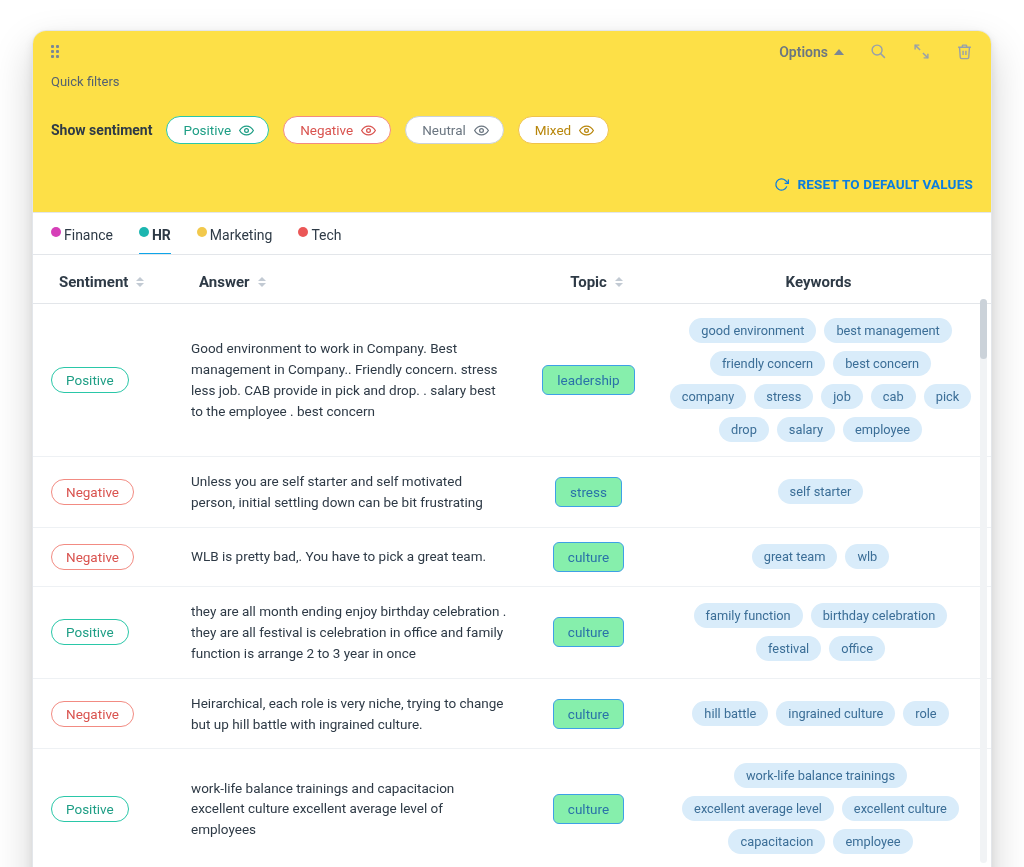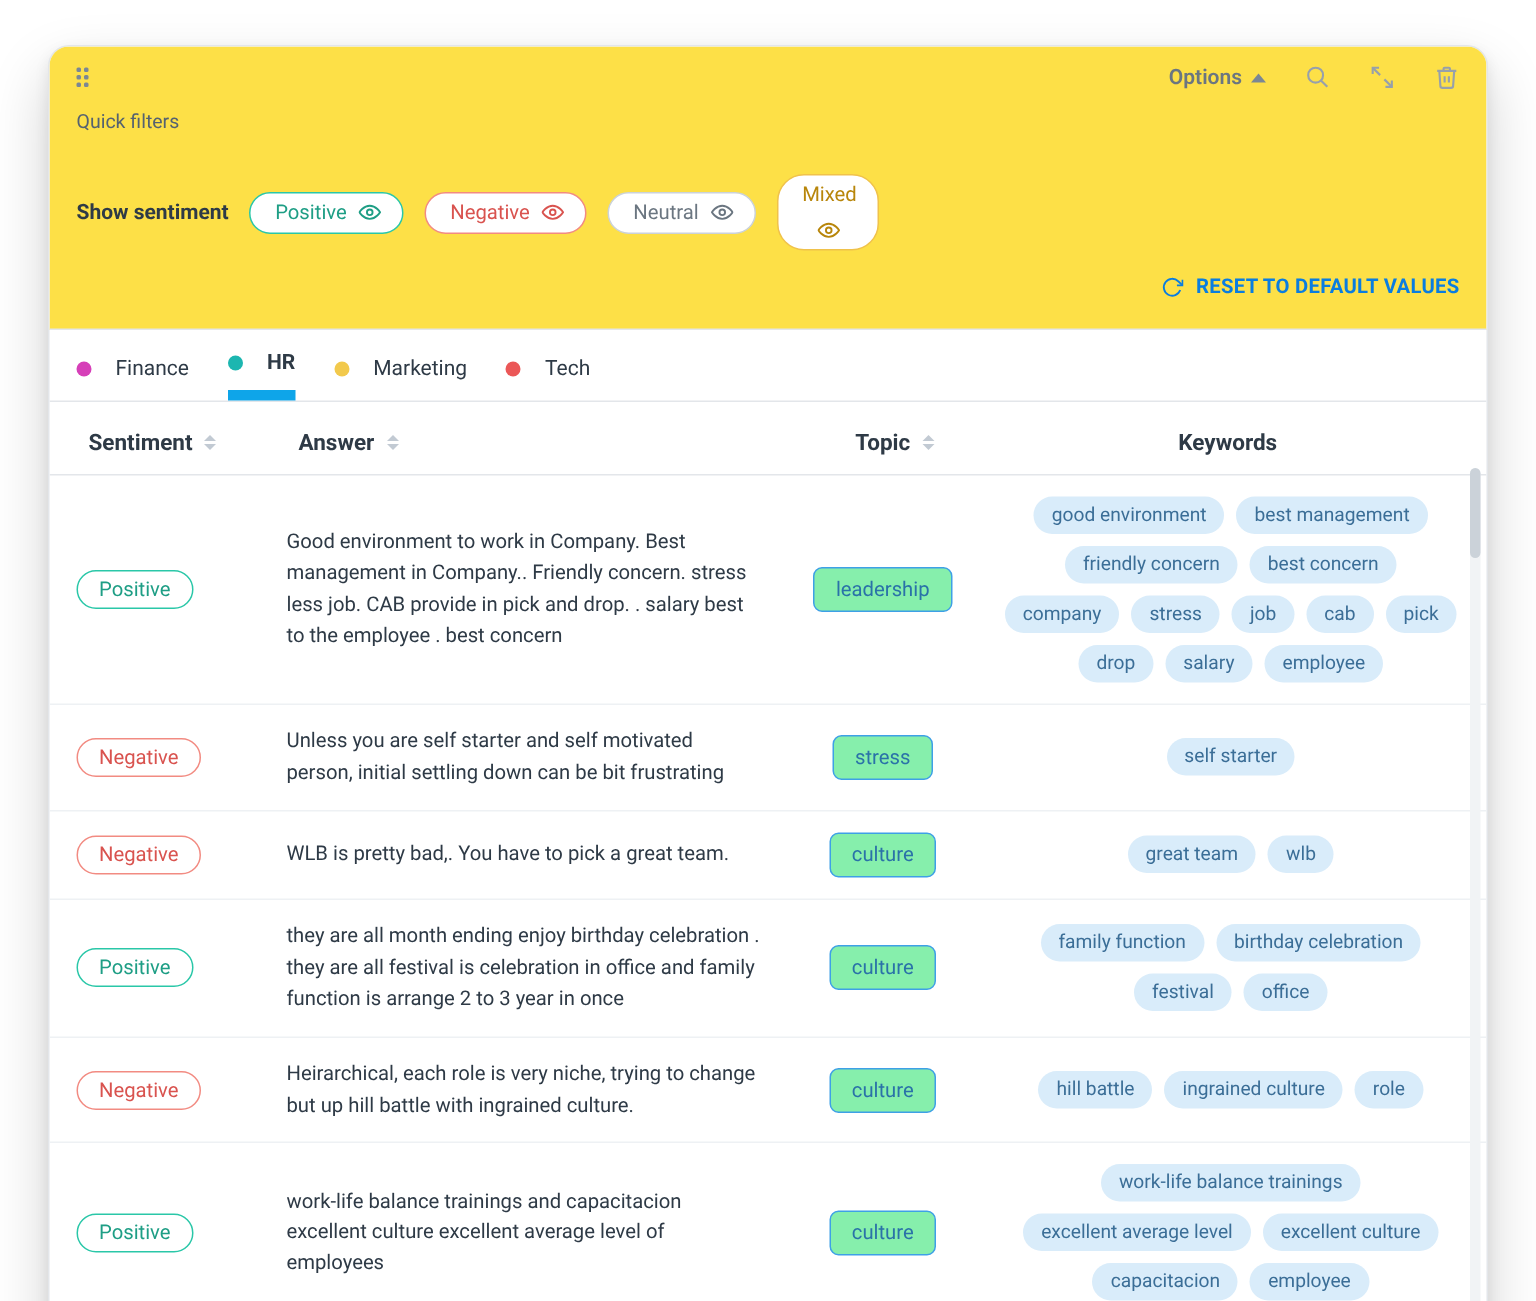--- a/index.html
+++ b/index.html
@@ -52,35 +52,35 @@
   .sentiment-label { font-weight:700; font-size:14px; color:#2e3a46; }
   .chip {
     display:inline-flex; align-items:center; gap:8px;
     padding: 5px 14px 5px 16px; border-radius:18px; font-size:13.5px;
     background:#fff; border:1px solid; cursor:pointer; font-weight:400;
   }
   .chip .eye { display:flex; }
   .chip-positive { border-color:#2ac7a8; color:#1e9e85; }
   .chip-negative { border-color:#f28b82; color:#d9534f; }
   .chip-neutral  { border-color:#cbd2d9; color:#6b7681;text-align:right; }
-  .chip-mixed    { border-color:#f0c24b; color:#b8860b;flex-direction:column; }
-
-  .reset-row { display:flex; justify-content:flex-end; margin-top:16px; }
+  .chip-mixed    { border-color:#f0c24b; color:#b8860b; }
+
+  .reset-row { display:flex; justify-content:flex-end; margin-top:32px; }
   .reset-btn { display:flex; align-items:center; gap:8px; color:#0a7de0; font-weight:700; font-size:13.5px; cursor:pointer; letter-spacing:0.2px;}
   .reset-btn svg { stroke:#0a7de0; }
 
   .tabs {
     display:flex; gap:26px; padding: 14px 18px 0 18px; border-bottom:1px solid #e3e6ea;
   }
   .tab {
-    display:flex; align-items:center; gap:16px; padding-bottom:10px; cursor:pointer;
+    display:flex; align-items:flex-start; gap:3px; padding-bottom:10px; cursor:pointer;
     color:#2e3a46; font-size:14px;
   }
   .tab .dot { width:10px;height:10px;border-radius:50%; }
-  .tab.active { font-weight:700; border-bottom:7px solid #0ea5e9; }
+  .tab.active { font-weight:700; border-bottom:1px solid #0ea5e9; }
 
   .table-wrap { position:relative; }
   .table-scroll-ind {
     position:absolute; right:4px; top:44px; bottom:6px; width:7px; background:#f1f3f5; border-radius:4px;
   }
   .table-scroll-thumb {
     position:absolute; left:0; top:0; width:100%; height:60px; background:#cbd2d9; border-radius:4px;
   }
 
   .thead, .trow {

